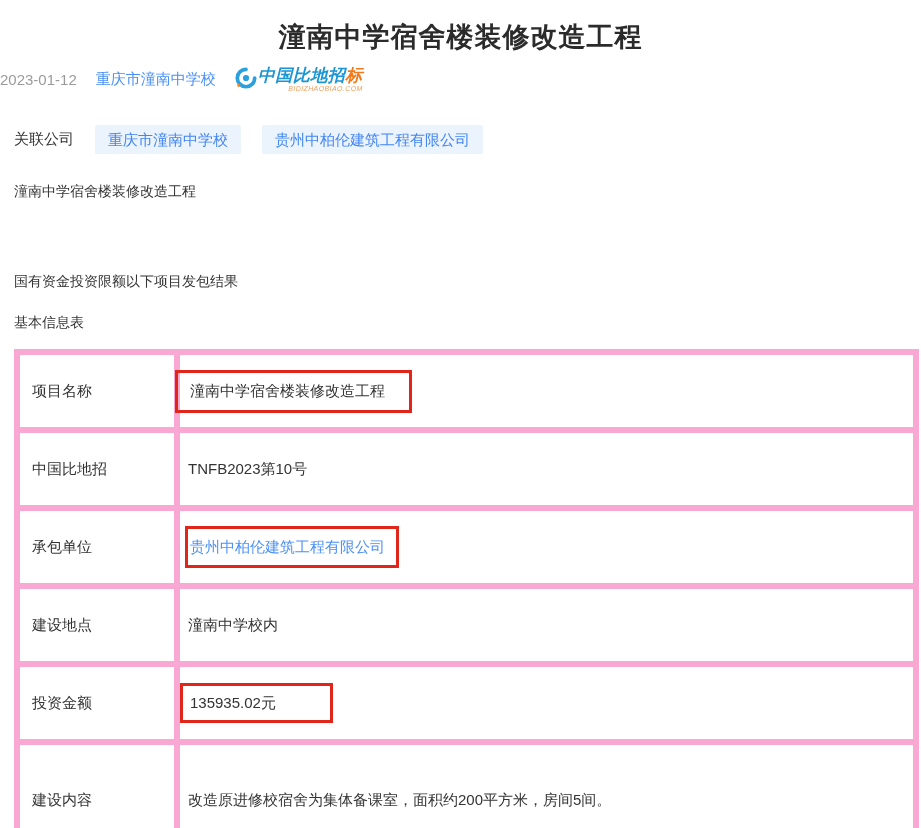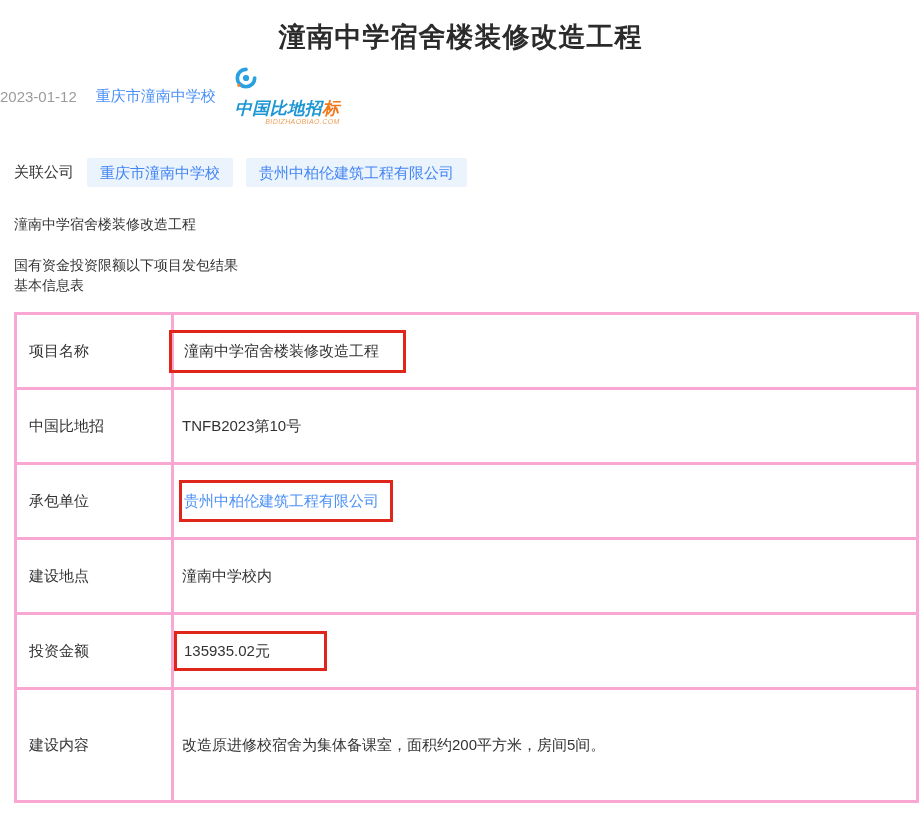--- a/index.html
+++ b/index.html
@@ -17,60 +17,60 @@
     font-size:27px;line-height:33px;font-weight:bold;color:#2b2b2b;
     letter-spacing:1px;
   }
   .meta{
     margin-top:13px;
     display:flex;justify-content:flex-start;align-items:center;gap:19px;
     font-size:15px;
   }
   .meta .date{color:#9b9b9b;}
   .meta .src-link{color:#4a90f7;text-decoration:none;cursor:pointer;}
-  .logo{display:flex;align-items:flex-start;gap:11px;flex-direction:column;}
+  .logo{display:flex;align-items:flex-start;gap:1px;}
   .logo-text{display:flex;flex-direction:column;line-height:1;}
   .logo-main{
     font-size:17px;font-weight:bold;font-style:italic;
     color:#1b95d4;letter-spacing:0.5px;white-space:nowrap;
   }
   .logo-accent{color:#f07a1e;}
   .logo-sub{
     font-size:7px;color:#eda05a;letter-spacing:0.4px;
     text-align:right;margin-top:1px;font-style:italic;
   }
 
   
   .related{
     margin:33px 0 0 14px;
-    display:flex;align-items:center;gap:13px;
+    display:flex;align-items:center;gap:21px;
     font-size:15px;
   }
   .related-label{color:#333;}
   .tag{
     display:inline-block;background:#ebf3fd;color:#4285f4;
     padding:6px 13px;border-radius:2px;text-decoration:none;
     font-size:15px;line-height:17px;cursor:pointer;white-space:nowrap;
   }
 
   
   .para{margin:0 0 0 14px;font-size:14px;line-height:20px;color:#333;}
   .p1{margin-top:27px;}
-  .p2{margin-top:21px;}
-  .p3{}
+  .p2{margin-top:70px;}
+  .p3{margin-top:21px;}
 
   
   .info-table{
     border-collapse:collapse;
     margin:17px 0 0 14px;
     width:905px;
     table-layout:fixed;
   }
   .info-table td{
-    border:3px solid #f9a8d4;
+    border:6px solid #f9a8d4;
     font-size:15px;color:#333;
     vertical-align:middle;
     height:72px;
     padding:0;
     margin-left:12px;
   }
   td.lbl{width:142px;padding-left:12px;}
   td.val{padding-left:8px;}
   tr.last td{height:110px;}
   .tbl-link{color:#4a90f7;text-decoration:none;cursor:pointer;}

